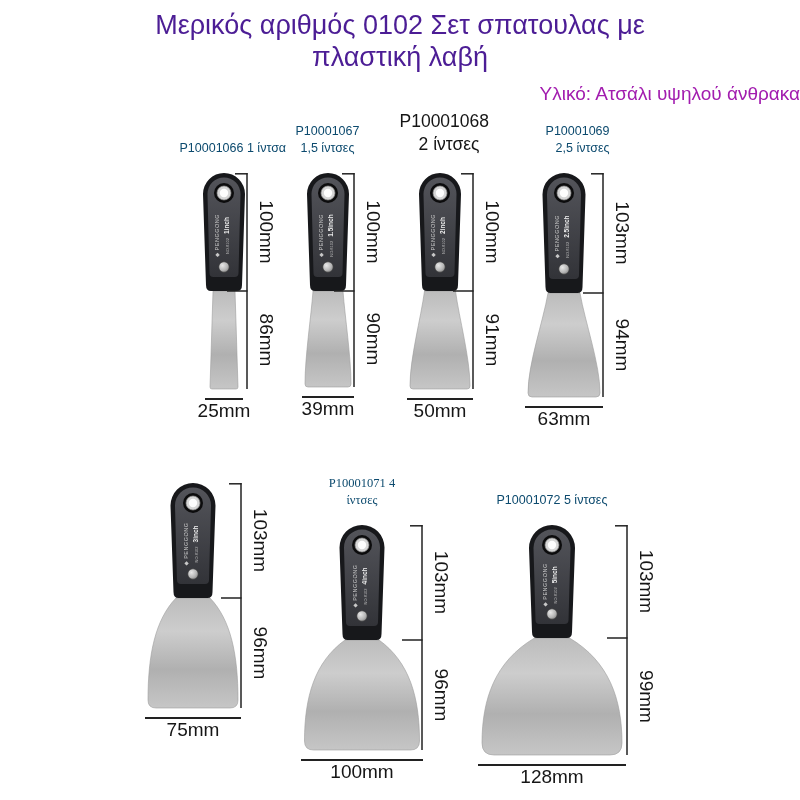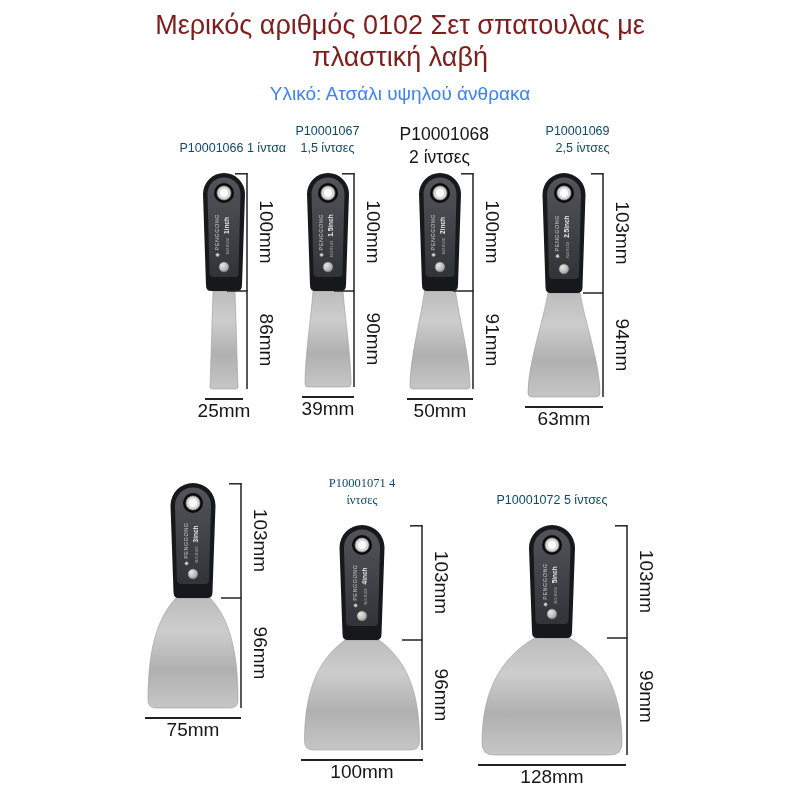--- a/index.html
+++ b/index.html
@@ -8,26 +8,26 @@
     width:800px;height:800px;
     margin:0 auto;
     overflow:hidden;
     background:#ffffff;
     font-family:"Liberation Sans","DejaVu Sans",sans-serif;
   }
   header{padding-top:10px;}
   h1.title{
     width:600px;margin:0 auto;
     font-size:27px;line-height:1.18;font-weight:400;
-    color:#7f1d1d;text-align:center;
+    color:#4c1d95;text-align:center;
   }
   p.subtitle{
     margin:9px auto 0 auto;
     font-size:19px;font-weight:400;
-    color:#3b82f6;text-align:center;
+    color:#a21caf;text-align:right;
   }
   .rows{width:100%;}
   .knife-row{
     display:flex;
     justify-content:center;
     align-items:flex-start;
   }
   .knife-row.top{gap:10px;margin-top:14px;}
   .knife-row.bottom{gap:18px;margin-top:46px;}
   .figure{display:block;}
@@ -35,22 +35,22 @@
   .row-top .klabel-wrap,{height:50px;}
   .klabel-wrap.r1{height:50px;}
   .klabel-wrap.r2{height:42px;}
   .klabel{
     position:absolute;left:0;bottom:12px;
     text-align:center;
     font-size:12.5px;line-height:1.35;color:#0c4a6e;
     white-space:pre;
   }
   .klabel.big{
-    bottom:0px;
-    font-size:17.5px;line-height:1.3;color:#151515;
+    bottom:13px;
+    font-size:17.5px;line-height:1.3;color:#151515;text-align:right;
   }
   svg{display:block;}
 </style>
 </head>
 <body>
 
 <div class="canvas">
   <header>
     <h1 class="title">Μερικός αριθμός 0102 Σετ σπατουλας με πλαστική λαβή</h1>
     <p class="subtitle">Υλικό: Ατσάλι υψηλού άνθρακα</p>

